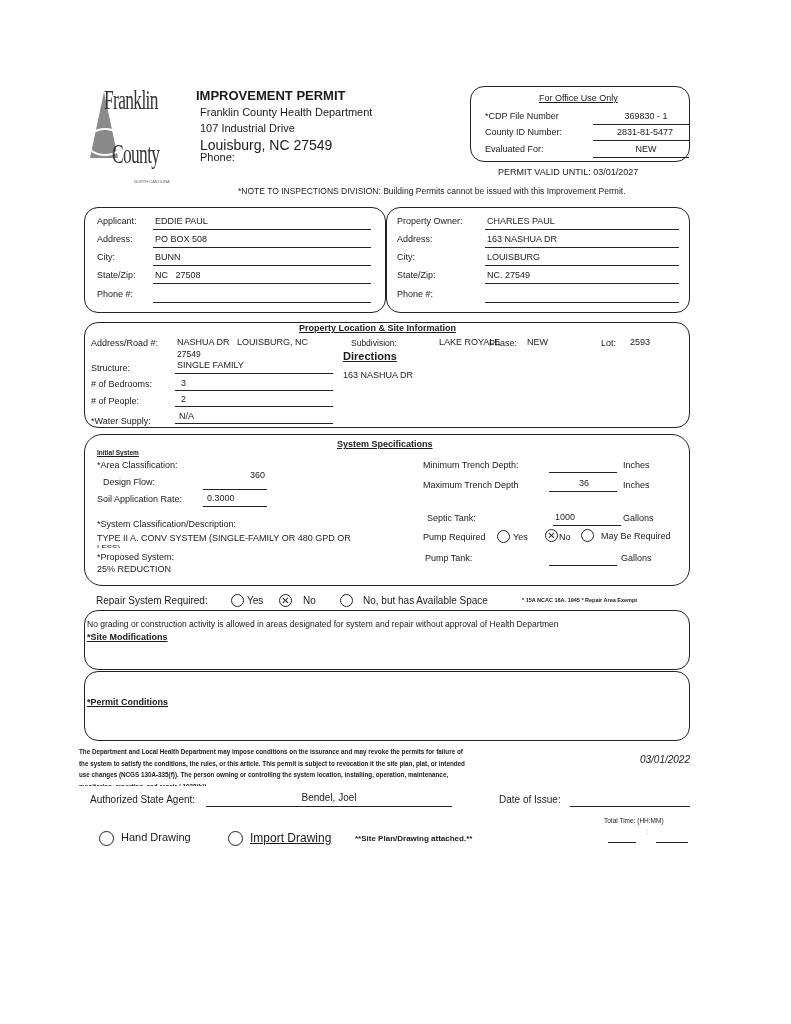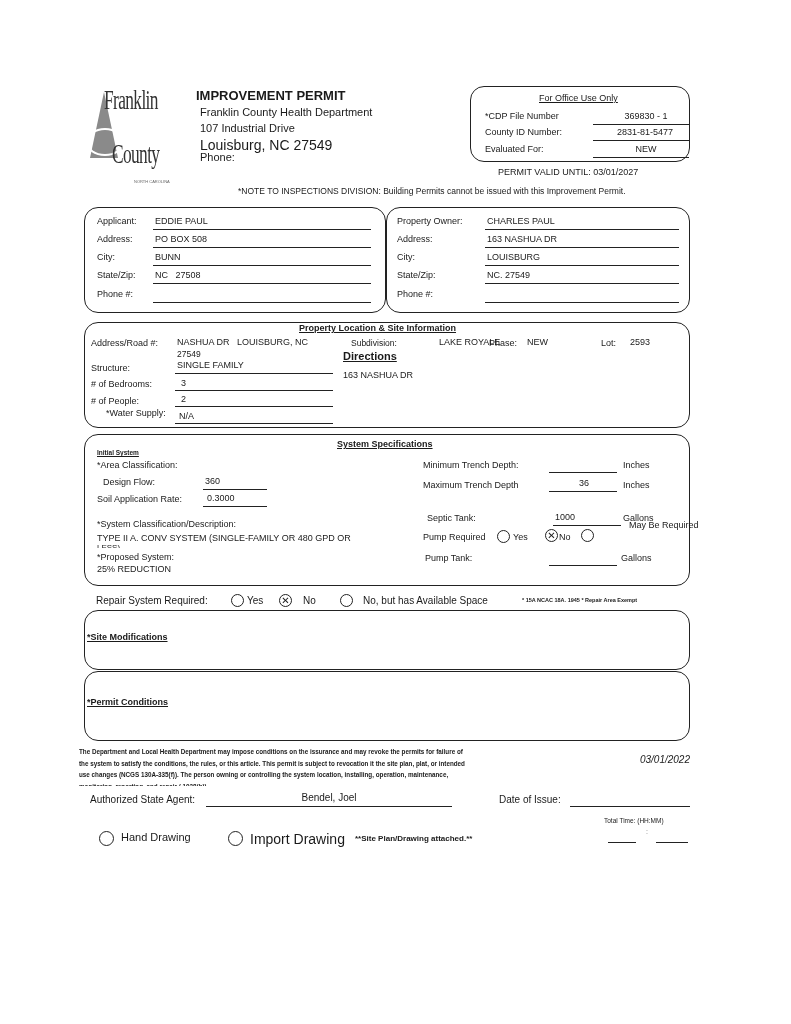--- a/index.html
+++ b/index.html
@@ -105,31 +105,31 @@
   <div class="abs t" style="left:258px;top:47px;">163 NASHUA DR</div>
   <div class="abs t" style="left:6px;top:40px;">Structure:</div>
   <div class="abs t" style="left:92px;top:37px;">SINGLE FAMILY</div>
   <div class="line" style="left:90px;top:50px;width:158px;"></div>
   <div class="abs t" style="left:6px;top:56px;"># of Bedrooms:</div>
   <div class="abs t" style="left:96px;top:55px;">3</div>
   <div class="line" style="left:90px;top:67px;width:158px;"></div>
   <div class="abs t" style="left:6px;top:73px;"># of People:</div>
   <div class="abs t" style="left:96px;top:71px;">2</div>
   <div class="line" style="left:90px;top:83px;width:158px;"></div>
-  <div class="abs t" style="left:6px;top:85px;margin-left:15px;">*Water Supply:</div>
+  <div class="abs t" style="left:6px;top:93px;">*Water Supply:</div>
   <div class="abs t" style="left:94px;top:88px;">N/A</div>
   <div class="line" style="left:90px;top:100px;width:158px;"></div>
 </div>
 
-<div class="box" style="left:84px;top:434px;width:604px;height:150px;">
+<div class="box" style="left:84px;top:434px;width:604px;height:150px;border-radius:18px;">
   <div class="abs t b u" style="left:252px;top:4px;">System Specifications</div>
   <div class="abs b u" style="left:12px;top:14px;font-size:6.5px;">Initial  System</div>
   <div class="abs t" style="left:12px;top:25px;">*Area Classification:</div>
   <div class="abs t" style="left:18px;top:42px;">Design Flow:</div>
-  <div class="abs t" style="left:120px;top:41px;width:60px;text-align:left;">360</div>
+  <div class="abs t" style="left:120px;top:35px;width:60px;text-align:right;">360</div>
   <div class="line" style="left:118px;top:54px;width:64px;"></div>
   <div class="abs t" style="left:12px;top:59px;">Soil Application Rate:</div>
   <div class="abs t" style="left:122px;top:58px;">0.3000</div>
   <div class="line" style="left:118px;top:71px;width:64px;"></div>
   <div class="abs t" style="left:12px;top:84px;">*System Classification/Description:</div>
   <div class="abs t" style="left:12px;top:98px;">TYPE II A. CONV SYSTEM (SINGLE-FAMILY OR 480 GPD OR</div>
   <div class="abs" style="left:12px;top:108px;font-size:8px;height:5px;overflow:hidden;">LESS)</div>
   <div class="abs t" style="left:12px;top:117px;">*Proposed System:</div>
   <div class="abs t" style="left:12px;top:129px;">25% REDUCTION</div>
 
@@ -145,40 +145,41 @@
   <div class="abs t" style="left:470px;top:77px;width:66px;">1000</div>
   <div class="line" style="left:468px;top:90px;width:68px;"></div>
   <div class="abs t" style="left:538px;top:78px;">Gallons</div>
 
   <div class="abs t" style="left:338px;top:97px;">Pump Required</div>
   <div class="radio" style="left:412px;top:95px;"></div>
   <div class="abs t" style="left:428px;top:97px;">Yes</div>
   <div class="radio" style="left:460px;top:94px;">✕</div>
   <div class="abs t" style="left:474px;top:97px;">No</div>
   <div class="radio" style="left:496px;top:94px;"></div>
-  <div class="abs t" style="left:516px;top:85px;margin-left:28px;">May Be Required</div>
+  <div class="abs t" style="left:516px;top:96px;">May Be Required</div>
 
   <div class="abs t" style="left:340px;top:118px;">Pump Tank:</div>
   <div class="abs t" style="left:464px;top:117px;width:66px;text-align:center;"></div>
   <div class="line" style="left:464px;top:130px;width:68px;"></div>
   <div class="abs t" style="left:536px;top:118px;">Gallons</div>
 </div>
 
 <div>
   <div class="abs t10" style="left:96px;top:595px;">Repair System Required:</div>
   <div class="radio" style="left:231px;top:594px;"></div>
   <div class="abs t10" style="left:247px;top:595px;">Yes</div>
   <div class="radio" style="left:279px;top:594px;">✕</div>
   <div class="abs t10" style="left:303px;top:595px;">No</div>
   <div class="radio" style="left:340px;top:594px;"></div>
   <div class="abs t10" style="left:363px;top:595px;">No, but has Available Space</div>
   <div class="abs b" style="left:522px;top:597px;font-size:5.5px;">* 15A NCAC 18A. 1945 * Repair Area Exempt</div>
 </div>
 
 <div class="box" style="left:84px;top:610px;width:604px;height:58px;">
+  <div class="abs t" style="left:2px;top:8px;font-size:8.5px;">No grading or construction activity is allowed in areas designated for system and repair without approval of Health Departmen</div>
   <div class="abs t b u" style="left:2px;top:21px;">*Site Modifications</div>
 </div>
 
 <div class="box" style="left:84px;top:671px;width:604px;height:68px;">
   <div class="abs t b u" style="left:2px;top:25px;">*Permit Conditions</div>
 </div>
 
 <div class="abs b" style="left:79px;top:746px;font-size:6.3px;line-height:11.5px;">
   <div>The Department and Local Health Department may impose conditions on the issurance and may revoke the permits for failure of</div>
   <div>the system to satisfy the conditions, the rules, or this article. This permit is subject to revocation it the site plan, plat, or intended</div>
@@ -194,14 +195,14 @@
 <div class="line" style="left:570px;top:806px;width:120px;"></div>
 
 <div class="abs" style="left:604px;top:817px;font-size:6.5px;">Total Time: (HH:MM)</div>
 <div class="line" style="left:608px;top:842px;width:28px;border-top-width:1px;"></div>
 <div class="abs" style="left:646px;top:828px;font-size:7px;color:#777;">:</div>
 <div class="line" style="left:656px;top:842px;width:32px;border-top-width:1px;"></div>
 
 <div class="radio" style="left:99px;top:831px;width:15px;height:15px;"></div>
 <div class="abs" style="left:121px;top:831px;font-size:11px;">Hand Drawing</div>
 <div class="radio" style="left:228px;top:831px;width:15px;height:15px;"></div>
-<div class="abs" style="left:250px;top:831px;font-size:14px;">Import Drawing</div>
+<div class="abs" style="left:250px;top:831px;font-size:12px;text-decoration:underline;">Import Drawing</div>
 <div class="abs b" style="left:355px;top:834px;font-size:8px;">**Site Plan/Drawing attached.**</div>
 
 </body></html>

